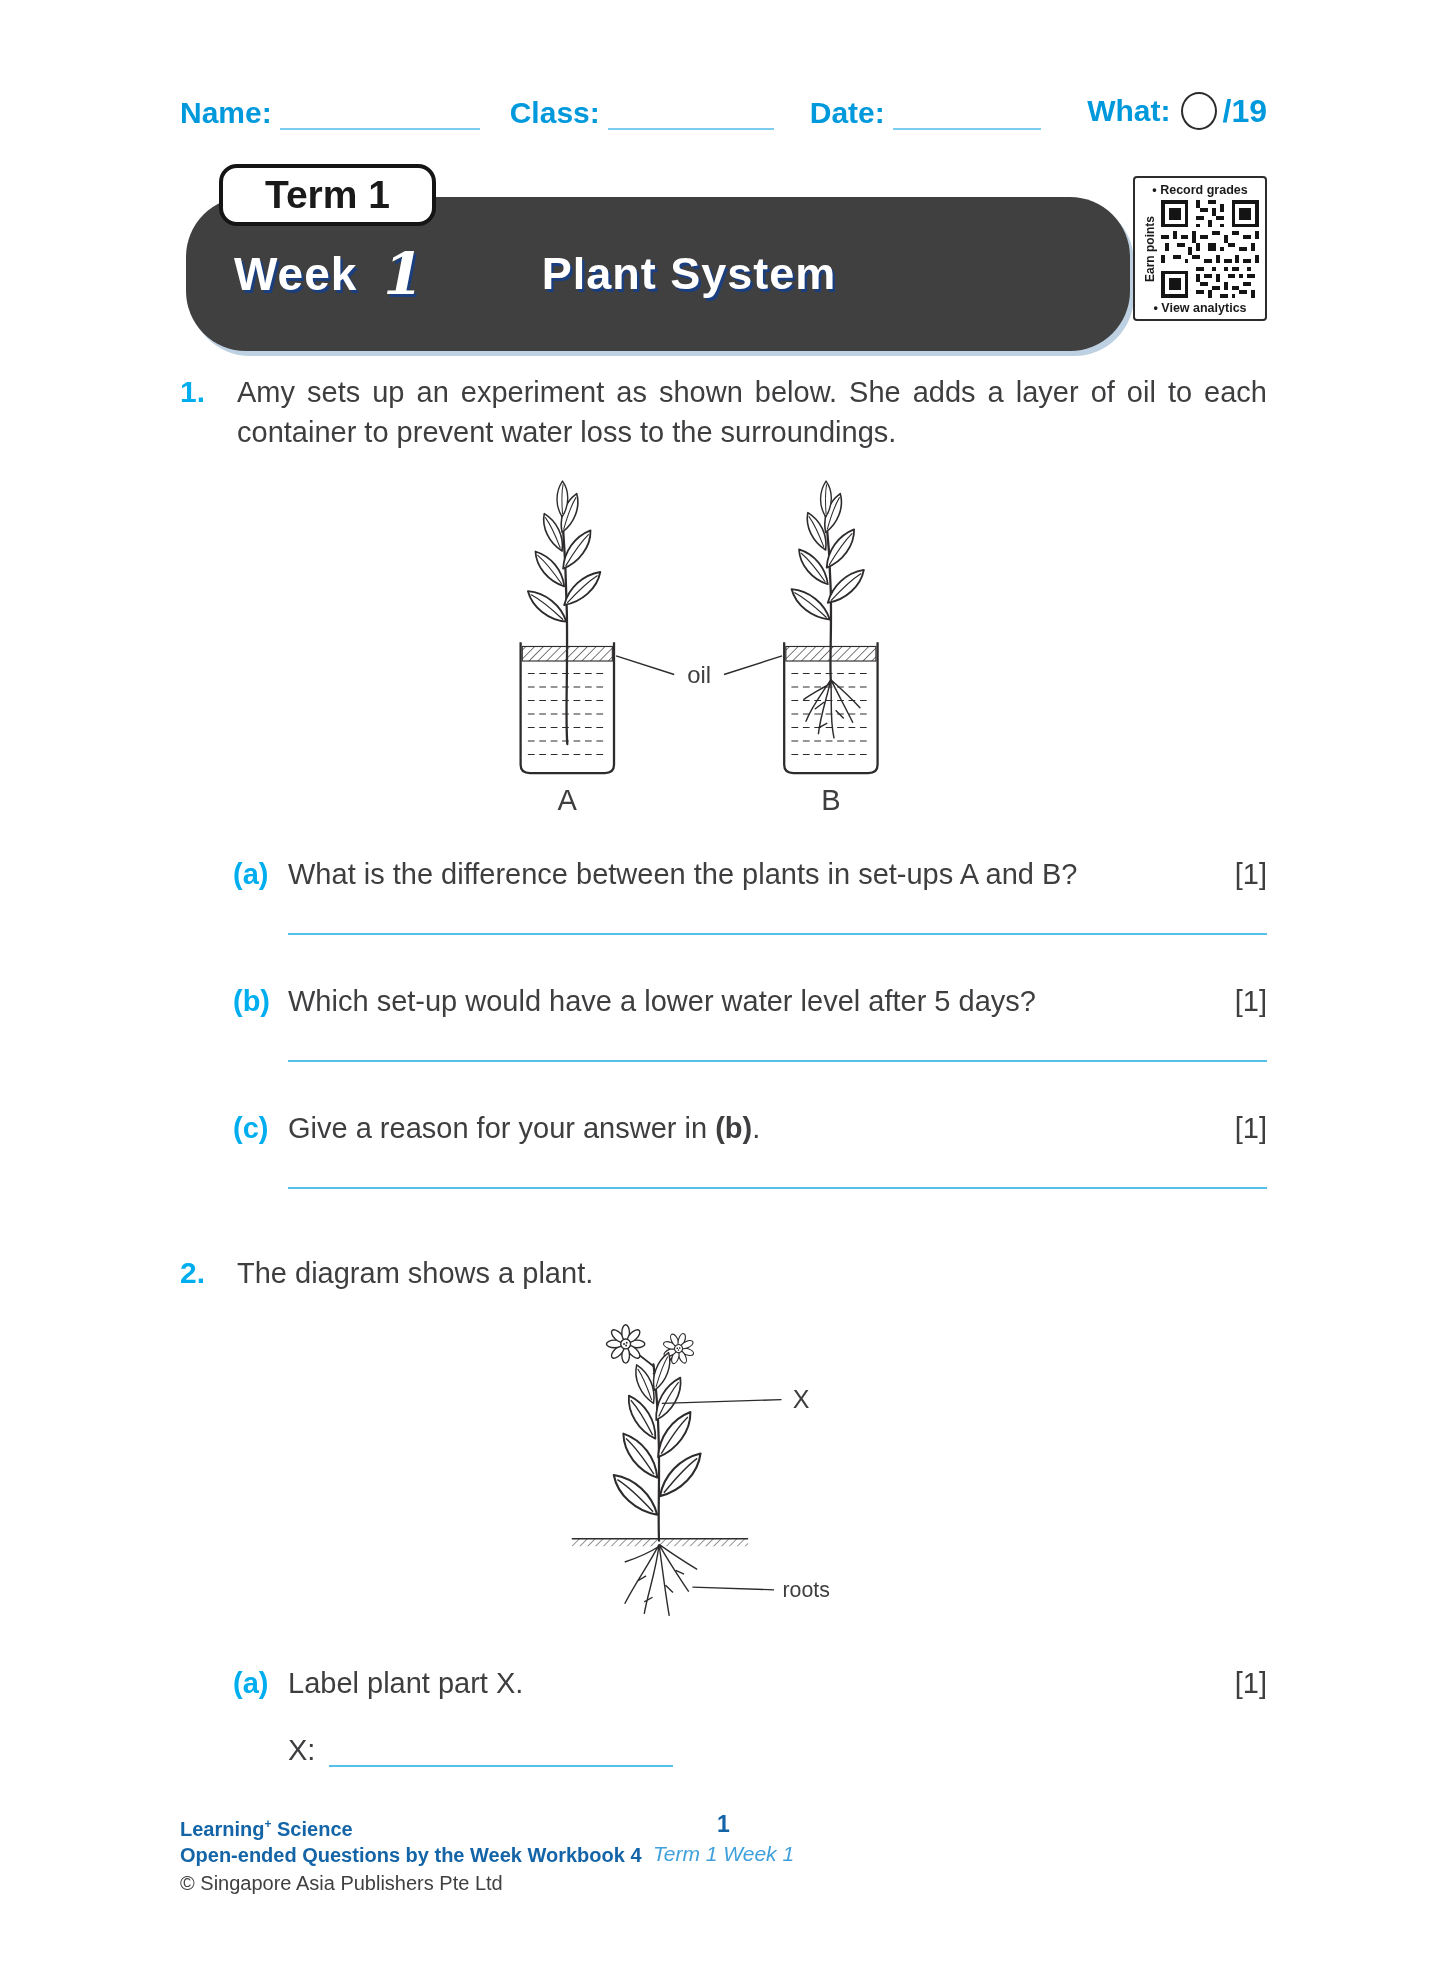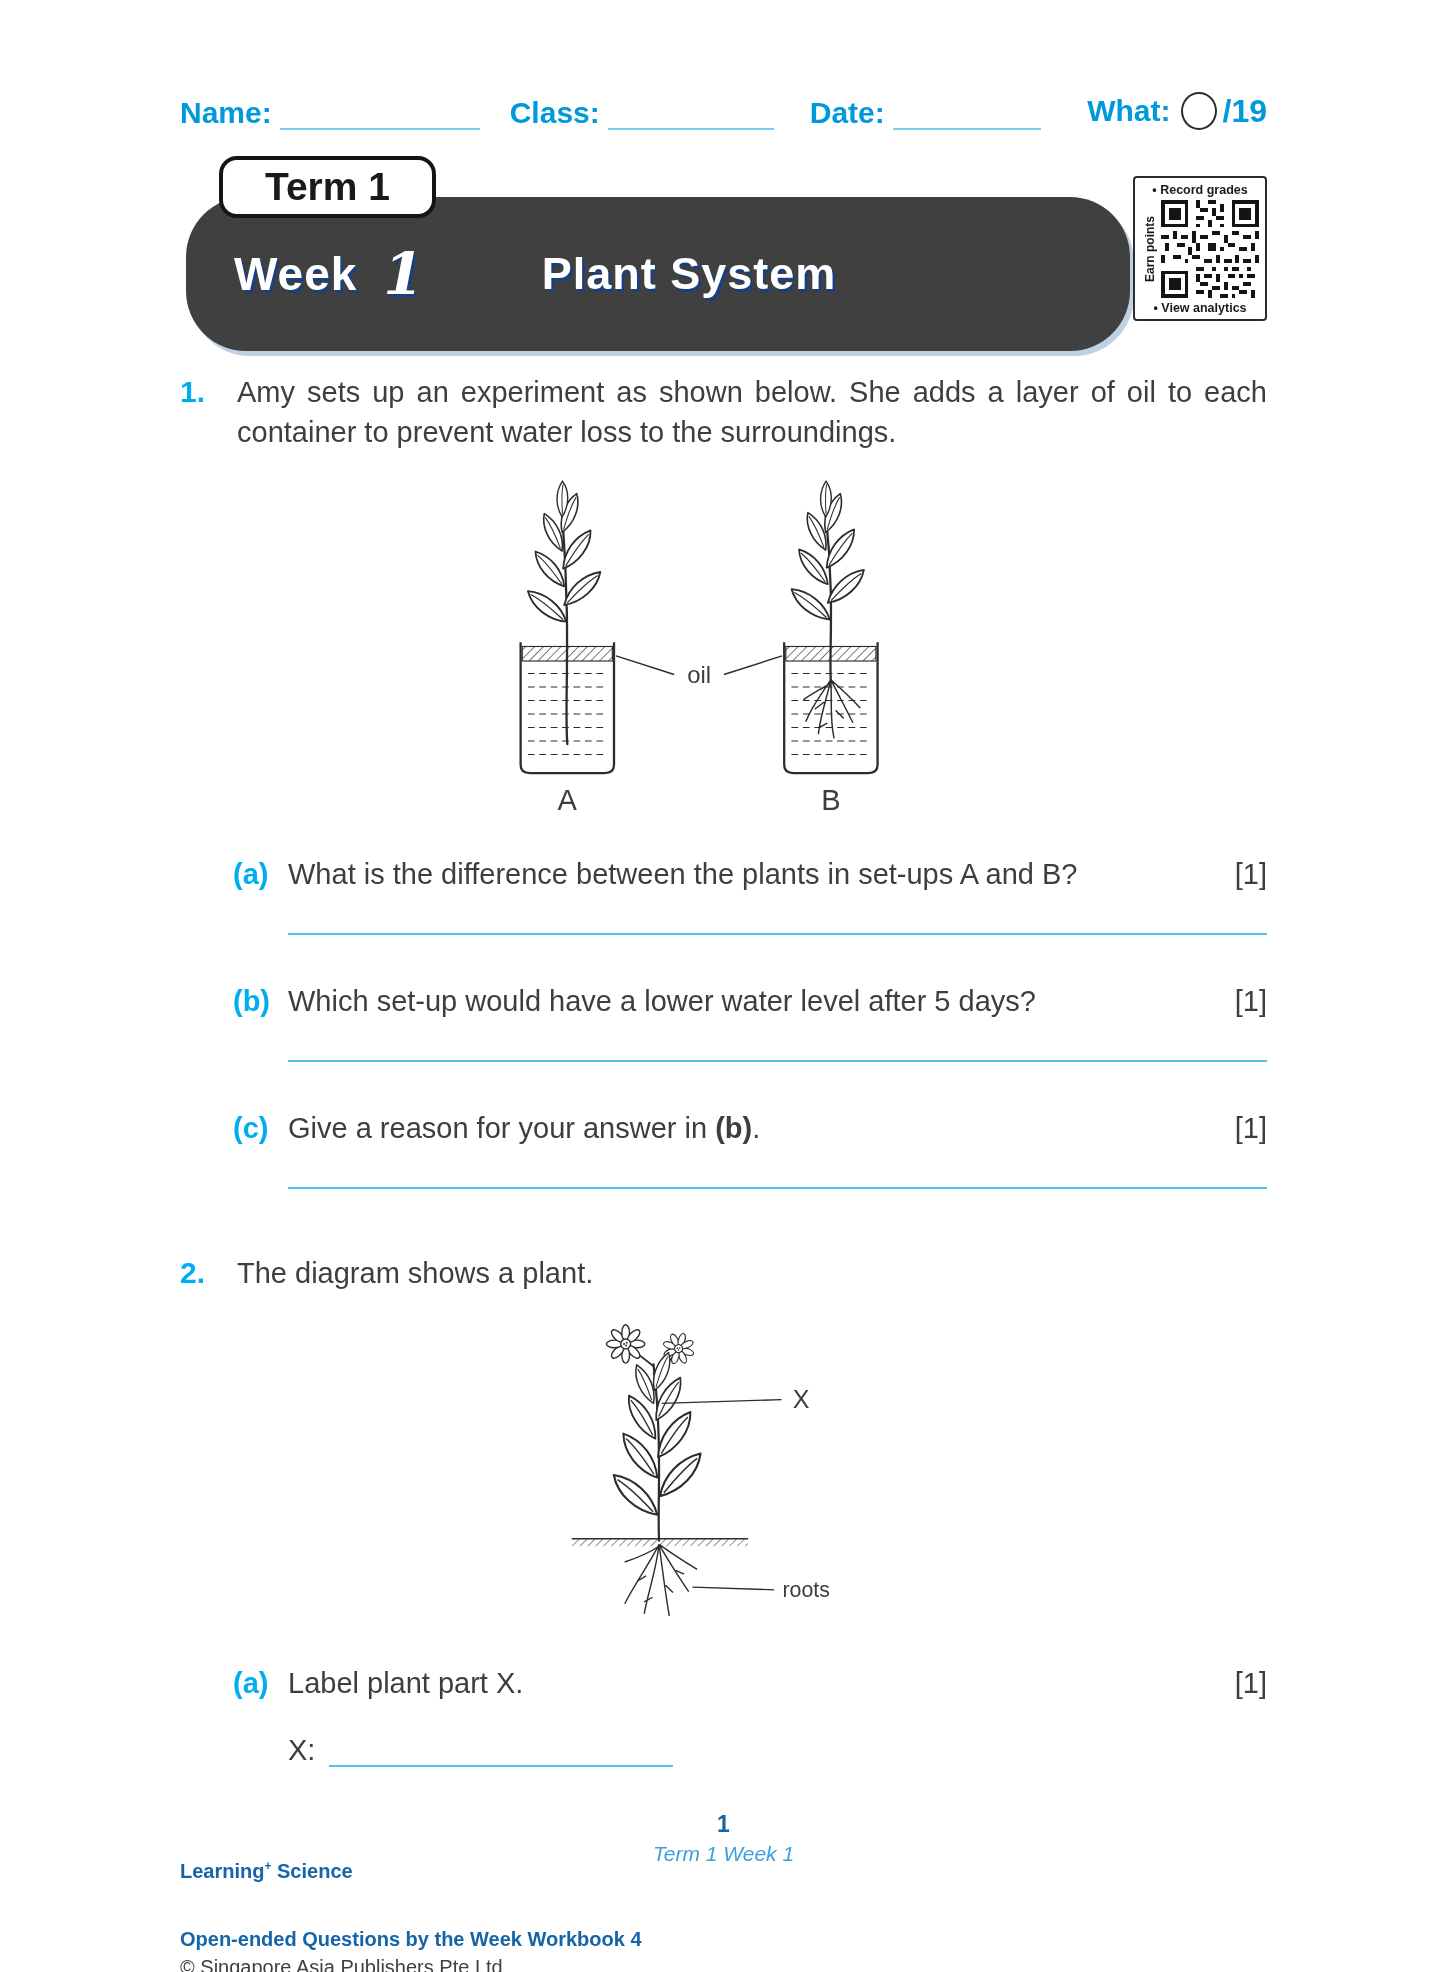--- a/index.html
+++ b/index.html
@@ -15,21 +15,21 @@
   .hline{display:inline-block;border-bottom:2px solid #7ccdee;height:30px;margin-left:8px;}
   .hline.name{width:200px;}
   .hline.class{width:166px;}
   .hline.date{width:148px;}
   .marks-group{margin-left:auto;display:flex;align-items:center;}
   .marks-circle{display:inline-block;width:36px;height:38px;border:2.5px solid #2e2b2c;border-radius:50%;margin:0 6px 0 10px;background:#fff;}
   .marks-total{font-size:32px;}
   
   .banner-area{position:relative;margin-top:18px;height:172px;}
   .term-tab{
-    position:absolute;top:8px;left:39px;z-index:3;background:#fff;border:4px solid #151515;
+    position:absolute;top:16px;left:39px;z-index:3;background:#fff;border:4px solid #151515;
     border-radius:18px;padding:5px 42px;font-size:39px;font-weight:bold;color:#1a1a1a;
   }
   .week-banner{
     position:absolute;top:49px;left:6px;width:944px;height:154px;background:#404040;
     border-radius:60px;display:flex;align-items:center;padding-left:48px;
     box-shadow:4px 5px 0 rgba(18,90,150,0.28);
   }
   .week-word{font-size:46px;font-weight:bold;color:#fff;text-shadow:2.5px 3px 0 #1b3e7e;letter-spacing:1px;}
   .week-num{font-family:"DejaVu Serif",serif;font-style:italic;font-weight:bold;font-size:58px;color:#fff;
     text-shadow:2.5px 3px 0 #1b3e7e;margin-left:26px;}
@@ -51,21 +51,21 @@
   .part-row.first{margin-top:28px;}
   .part-letter{width:55px;flex:none;font-size:29px;font-weight:bold;color:#00aeef;}
   .part-text{flex:1;font-size:29px;color:#3e3e40;}
   .part-marks{width:64px;flex:none;text-align:right;font-size:29px;color:#3e3e40;}
   .answer-line{margin-left:108px;margin-top:42px;border-top:2px solid #55c0e8;height:2px;}
   .x-answer{margin-left:108px;margin-top:34px;font-size:29px;display:flex;align-items:flex-end;}
   .x-line{display:inline-block;width:344px;border-bottom:2px solid #55c0e8;height:29px;margin-left:14px;}
   
   .footer{display:grid;grid-template-columns:1fr auto 1fr;margin-top:44px;align-items:start;}
   .footer-left{font-size:20px;line-height:26px;}
-  .f-bold{font-weight:bold;color:#1464a8;margin-top:42px;}
+  .f-bold{font-weight:bold;color:#1464a8;}
   .f-copy{color:#404040;margin-top:2px;}
   .footer-center{text-align:center;}
   .page-num{font-size:23px;font-weight:bold;color:#1464a8;}
   .page-ref{font-size:21px;font-style:italic;color:#3fa0dc;margin-top:4px;}
   sup{font-size:0.6em;}
   svg text{font-family:"Liberation Sans",sans-serif;}
 </style>
 </head>
 <body>
 

